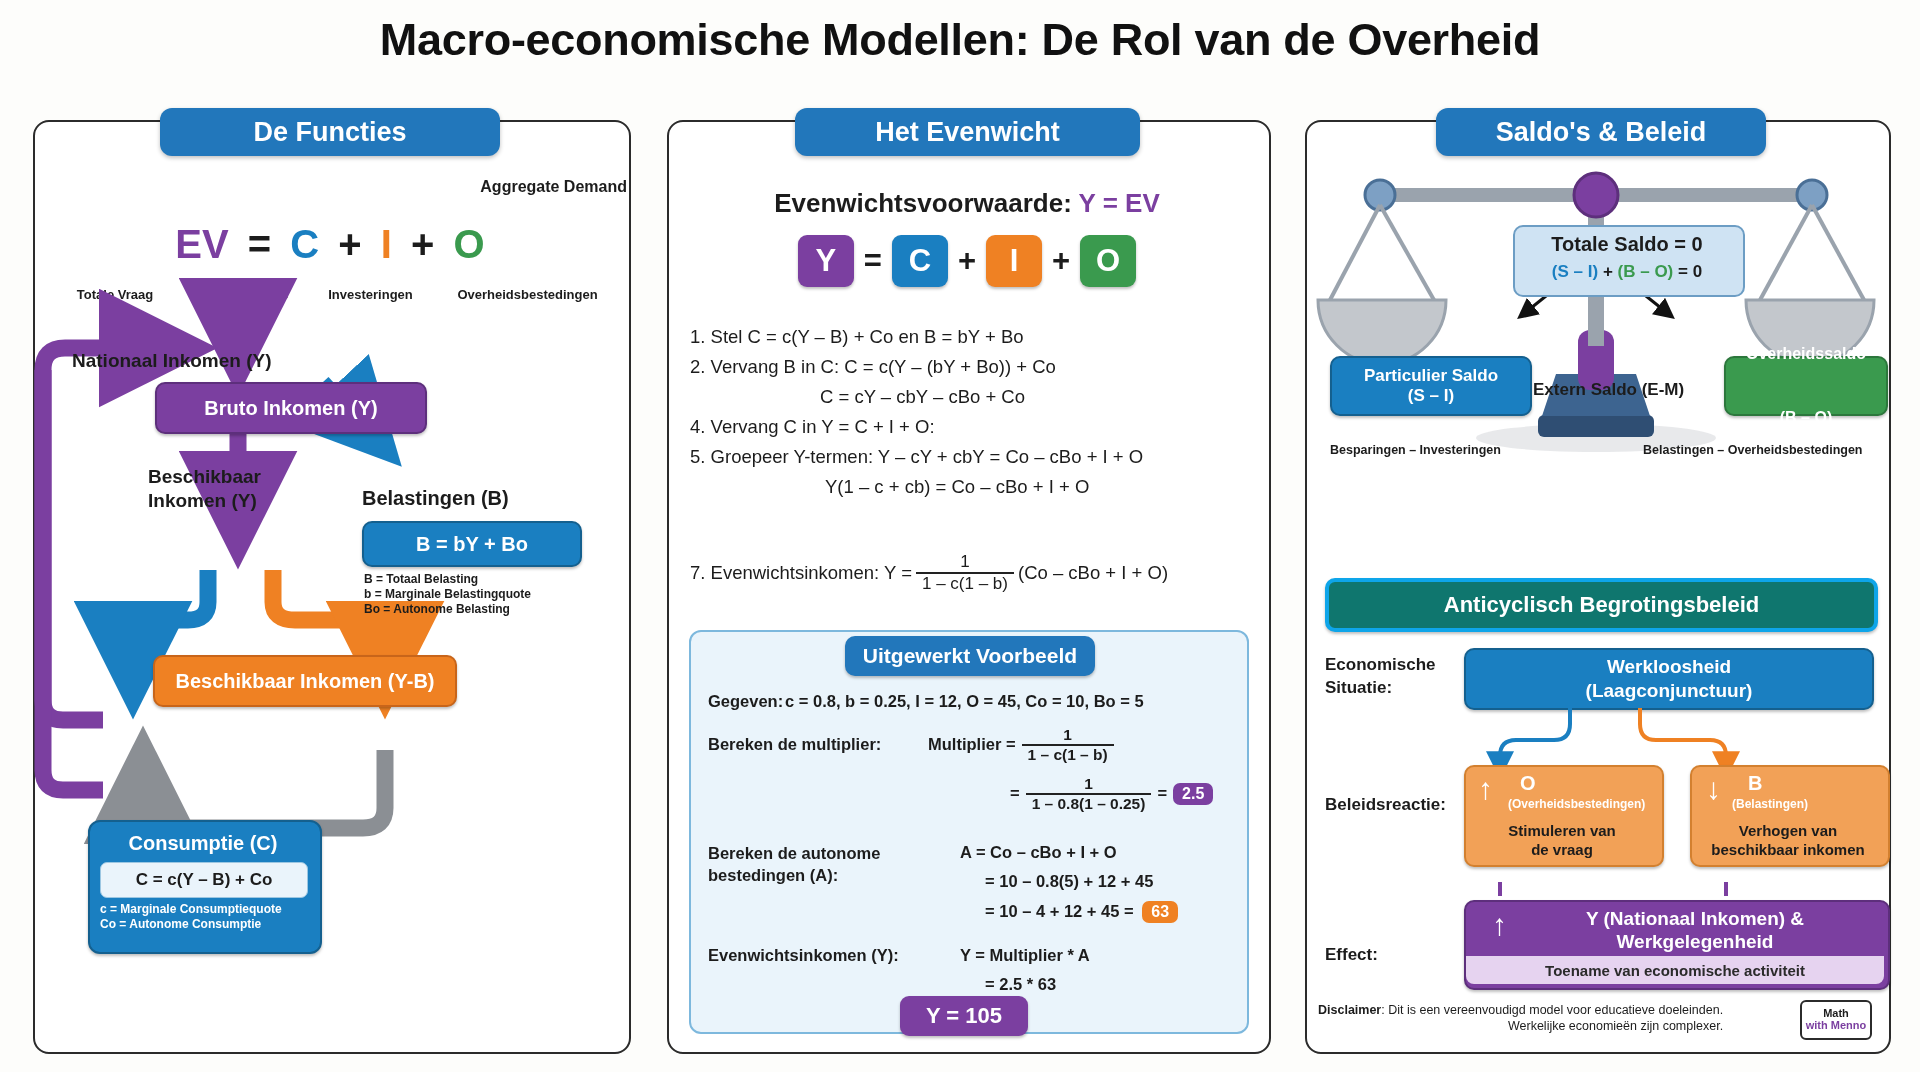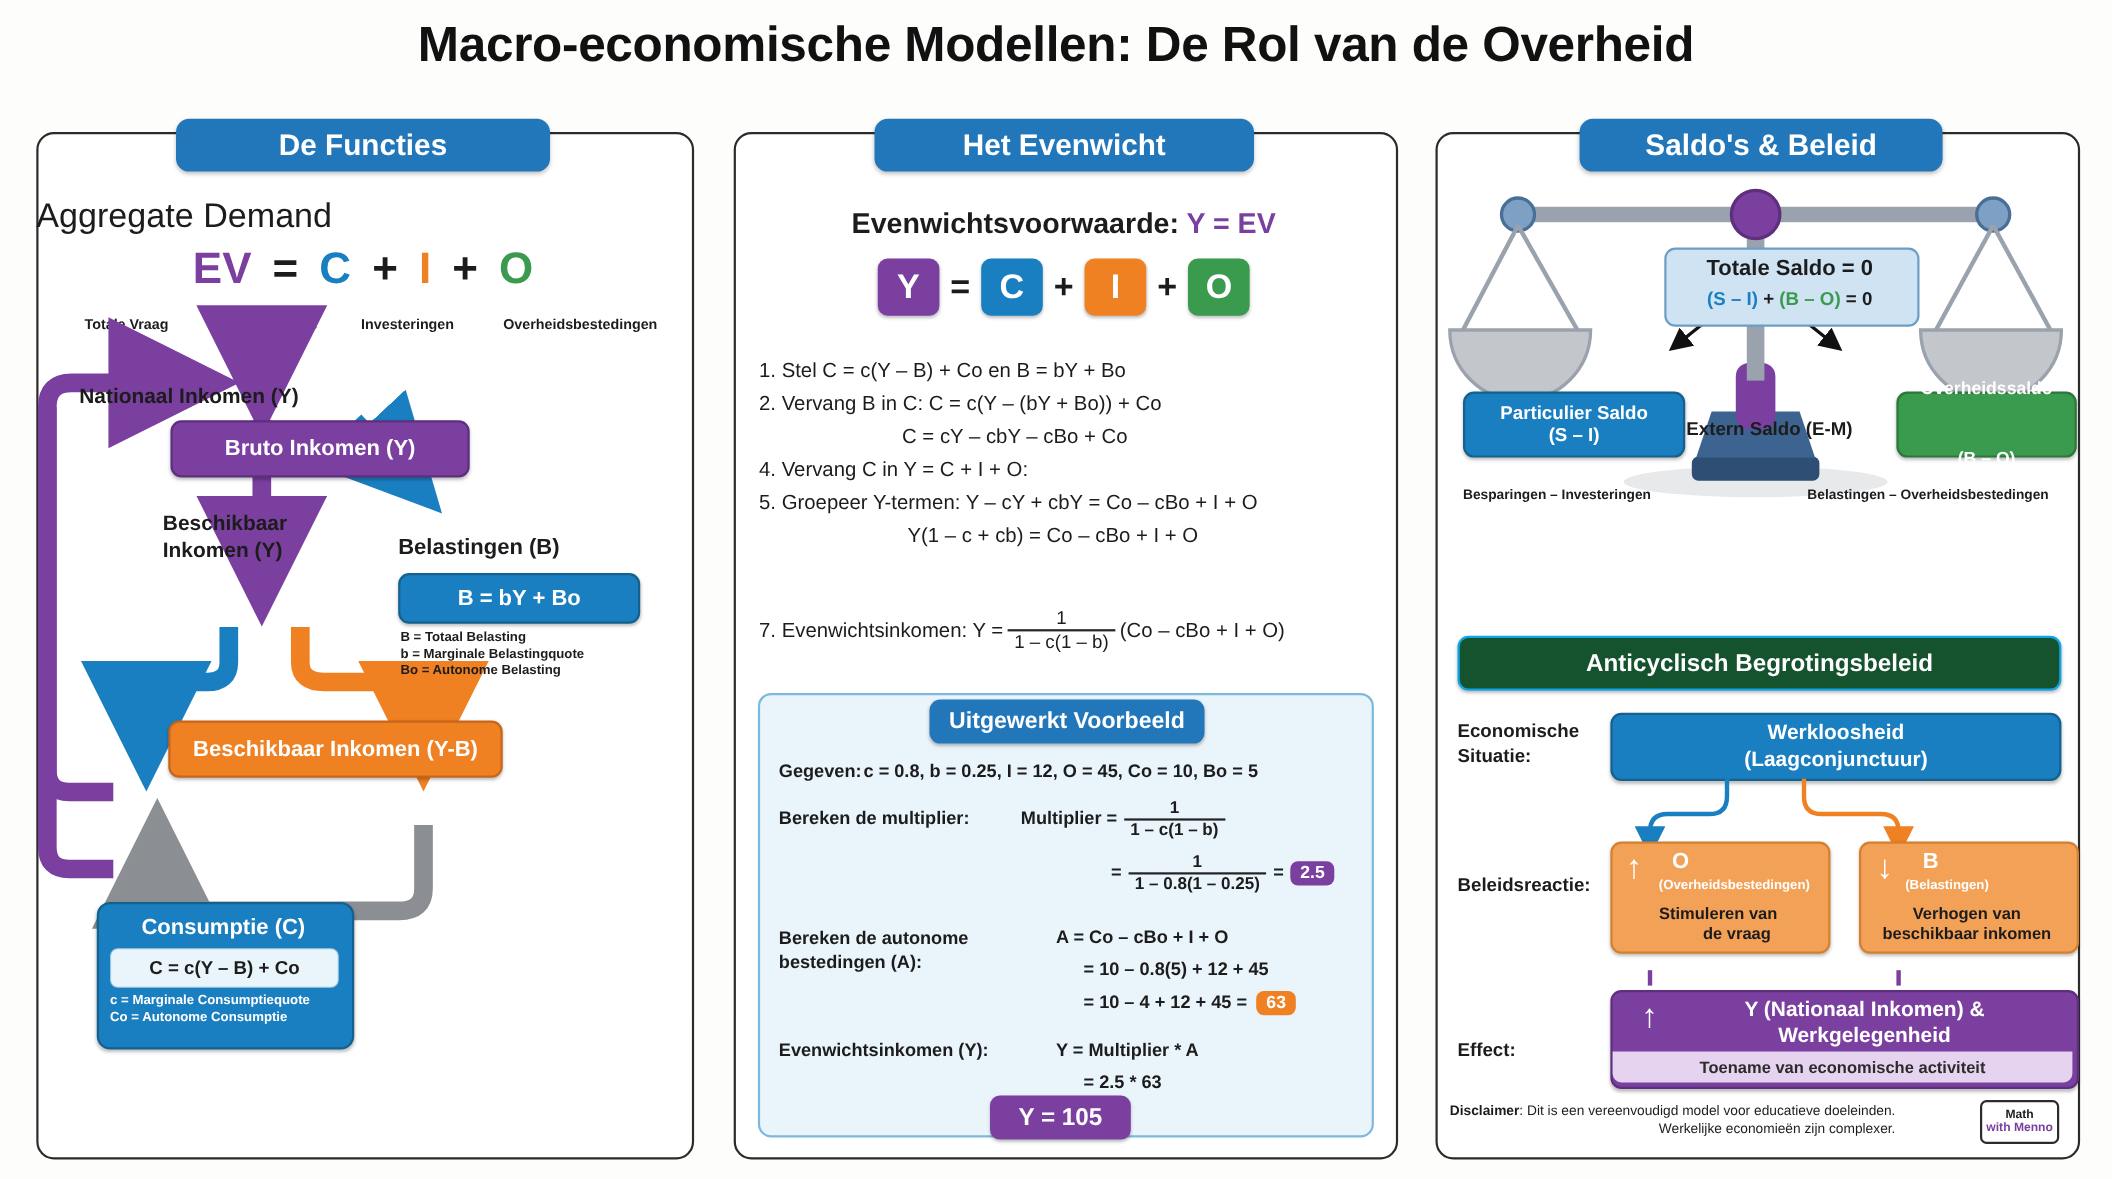--- a/index.html
+++ b/index.html
@@ -56,21 +56,21 @@
   
   .box{position:absolute;border-radius:10px;display:flex;align-items:center;justify-content:center;
        text-align:center;color:#fff;font-weight:bold;box-shadow:0 2px 3px rgba(0,0,0,.25);}
   .box.purple{background:#7b3fa0;border:2px solid #5d2f7c;}
   .box.blue{background:#1a7fc1;border:2px solid #14608f;}
   .box.orange{background:#ef8123;border:2px solid #c8651a;}
   .box.green{background:#3a9a4e;border:2px solid #2c773c;}
   .box.gray{background:#8b8f94;border:2px solid #6d7176;}
 
   
-  .ad-title{position:absolute;left:33px;top:178px;width:594px;text-align:left;font-size:31px;font-weight:normal;}
+  .ad-title{position:absolute;left:33px;top:178px;width:594px;text-align:right;font-size:16px;font-weight:bold;}
   .eq-row{position:absolute;top:222px;left:33px;width:594px;text-align:center;font-size:40px;font-weight:bold;}
   .eq-row span{margin:0 4px;}
   .eq-lbl{position:absolute;font-size:13px;font-weight:bold;top:287px;}
 
   .sub-note{position:absolute;font-size:12px;font-weight:bold;line-height:15px;}
 
   
   .ev-cond{position:absolute;left:667px;top:188px;width:600px;text-align:center;font-size:26px;font-weight:bold;}
   .ev-boxes{position:absolute;left:667px;top:235px;width:600px;display:flex;justify-content:center;align-items:center;gap:10px;}
   .ev-chip{width:56px;height:52px;border-radius:9px;display:flex;align-items:center;justify-content:center;
@@ -334,21 +334,21 @@
   <div class="box green" style="left:1724px;top:356px;width:160px;height:56px;font-size:16px;flex-direction:column;line-height:20px;gap:44px;">
     <span>Overheidssaldo</span>
     <span>(B – O)</span>
   </div>
 
   <div class="t bold" style="left:1533px;top:380px;font-size:17px;">Extern Saldo (E-M)</div>
 
   <div class="t" style="left:1330px;top:443px;font-size:12.5px;font-weight:bold;">Besparingen – Investeringen</div>
   <div class="t" style="left:1643px;top:443px;font-size:12.5px;font-weight:bold;">Belastingen – Overheidsbestedingen</div>
 
-  <div style="position:absolute;left:1325px;top:578px;width:545px;height:46px;background:#14532d;border:2px solid #0ea5e9;border-radius:10px;color:#fff;font-weight:bold;font-size:22px;display:flex;align-items:center;justify-content:center;box-shadow:0 2px 3px rgba(0,0,0,.25);">Anticyclisch Begrotingsbeleid</div>
+  <div style="position:absolute;left:1325px;top:578px;width:545px;height:46px;background:#0f766e;border:4px solid #0ea5e9;border-radius:10px;color:#fff;font-weight:bold;font-size:22px;display:flex;align-items:center;justify-content:center;box-shadow:0 2px 3px rgba(0,0,0,.25);">Anticyclisch Begrotingsbeleid</div>
 
   <div class="t bold" style="left:1325px;top:655px;font-size:17px;">Economische</div>
   <div class="t bold" style="left:1325px;top:678px;font-size:17px;">Situatie:</div>
 
   <div class="box blue" style="left:1464px;top:648px;width:406px;height:58px;font-size:19px;flex-direction:column;line-height:24px;">
     <span>Werkloosheid</span>
     <span>(Laagconjunctuur)</span>
   </div>
 
   <div class="t bold" style="left:1325px;top:795px;font-size:17px;">Beleidsreactie:</div>
@@ -358,21 +358,21 @@
     <path d="M180,8 L180,24 Q180,40 196,40 L250,40 Q266,40 266,56 L266,64" stroke="#ef8123" stroke-width="4" fill="none" marker-end="url(#ah-orange)"></path>
     <path d="M40,182 L40,196" stroke="#7b3fa0" stroke-width="4" fill="none"></path>
     <path d="M266,182 L266,196" stroke="#7b3fa0" stroke-width="4" fill="none"></path>
   </svg>
 
   <div style="position:absolute;left:1464px;top:765px;width:196px;height:98px;background:#f2a157;border:2px solid #d3802f;border-radius:10px;box-shadow:0 2px 3px rgba(0,0,0,.25);"></div>
   <div class="t bold" style="left:1478px;top:772px;font-size:30px;color:#fff;">↑</div>
   <div class="t bold" style="left:1520px;top:772px;font-size:20px;color:#fff;">O</div>
   <div class="t bold" style="left:1508px;top:797px;font-size:12px;color:#fff;">(Overheidsbestedingen)</div>
   <div class="t bold" style="left:1464px;top:822px;width:196px;text-align:center;font-size:15px;">Stimuleren van</div>
-  <div class="t bold" style="left:1464px;top:841px;width:196px;text-align:center;font-size:15px;padding-left:17px;">de vraag</div>
+  <div class="t bold" style="left:1464px;top:841px;width:196px;text-align:center;font-size:15px;">de vraag</div>
 
   <div style="position:absolute;left:1690px;top:765px;width:196px;height:98px;background:#f2a157;border:2px solid #d3802f;border-radius:10px;box-shadow:0 2px 3px rgba(0,0,0,.25);"></div>
   <div class="t bold" style="left:1706px;top:772px;font-size:30px;color:#fff;">↓</div>
   <div class="t bold" style="left:1748px;top:772px;font-size:20px;color:#fff;">B</div>
   <div class="t bold" style="left:1732px;top:797px;font-size:12px;color:#fff;">(Belastingen)</div>
   <div class="t bold" style="left:1690px;top:822px;width:196px;text-align:center;font-size:15px;">Verhogen van</div>
   <div class="t bold" style="left:1690px;top:841px;width:196px;text-align:center;font-size:15px;">beschikbaar inkomen</div>
 
   <div class="t bold" style="left:1325px;top:945px;font-size:17px;">Effect:</div>
 

